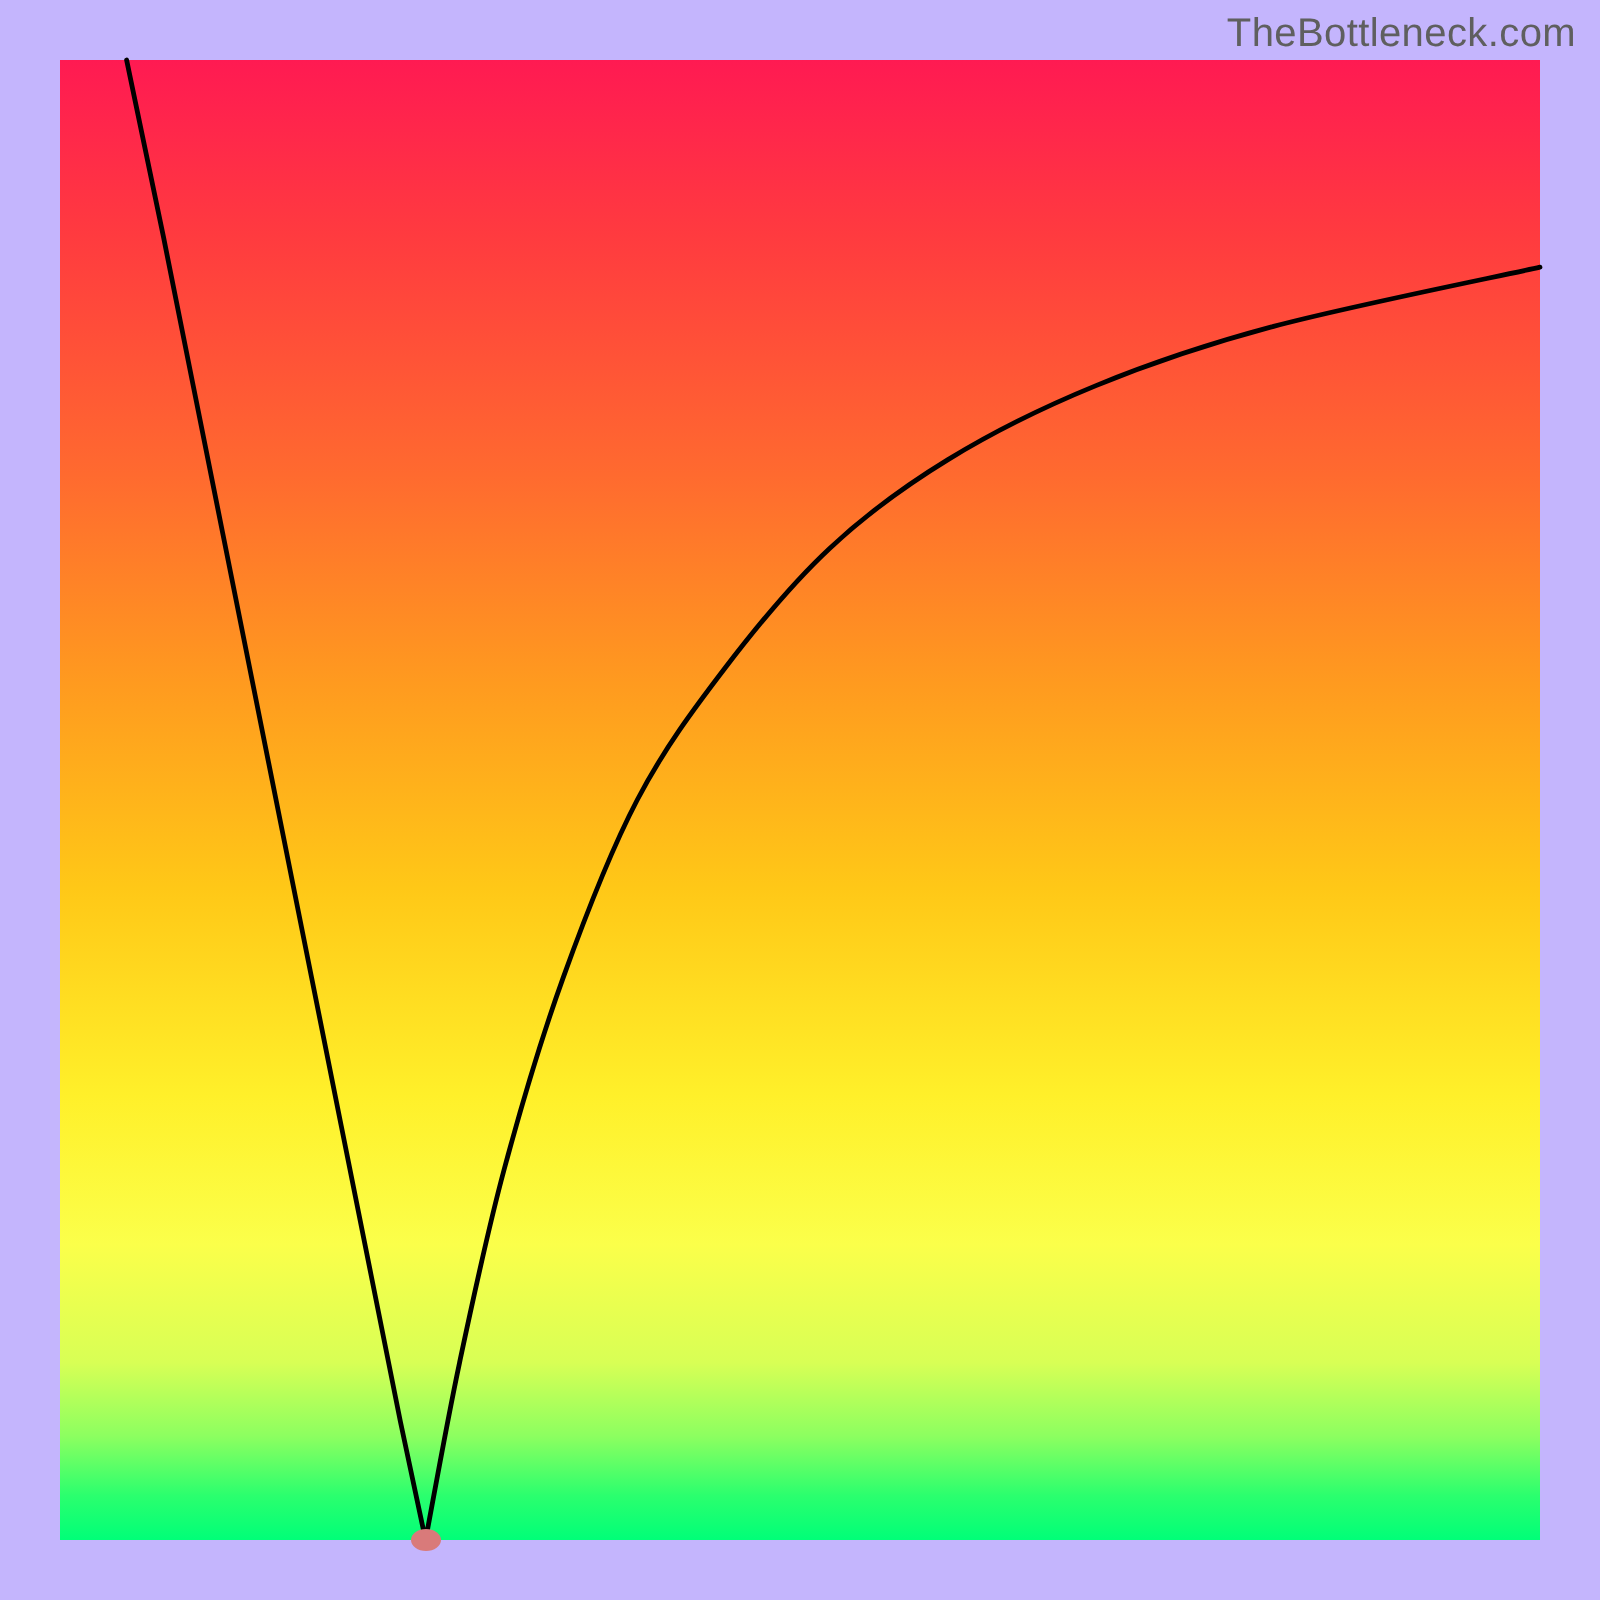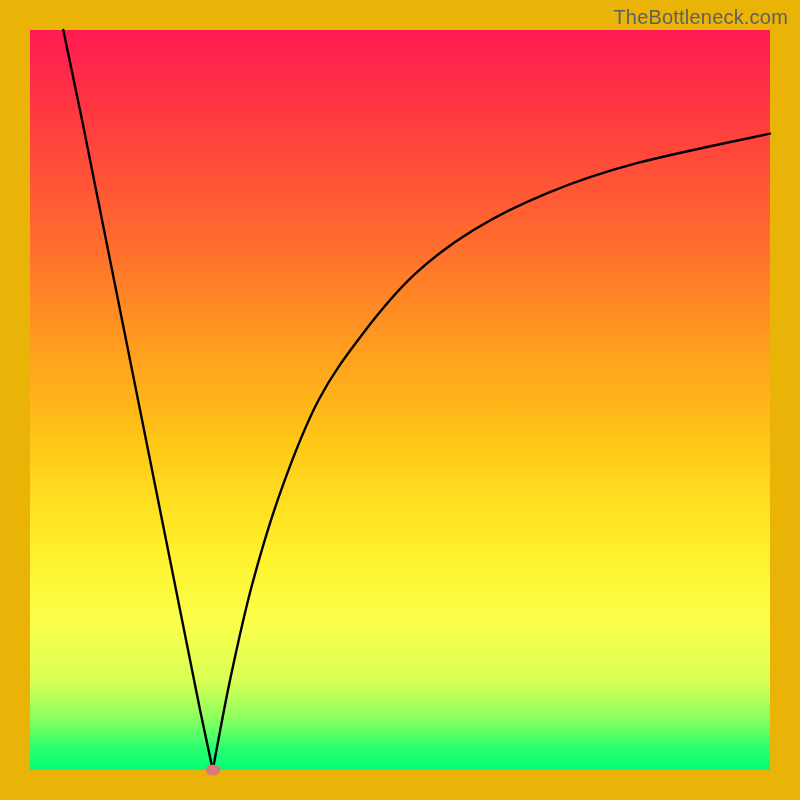--- a/index.html
+++ b/index.html
@@ -10,21 +10,21 @@
     background: #000000;
     overflow: hidden;
     font-family: Arial, Helvetica, sans-serif;
   }
   .frame {
     position: absolute;
     left: 0;
     top: 0;
     width: 800px;
     height: 800px;
-    background: #eab308;
+    background: #c4b5fd;
   }
   .plot-area {
     position: absolute;
     left: 30px;
     top: 30px;
     width: 740px;
     height: 740px;
     background: linear-gradient(
       to bottom,
       #ff1a52 0%,

